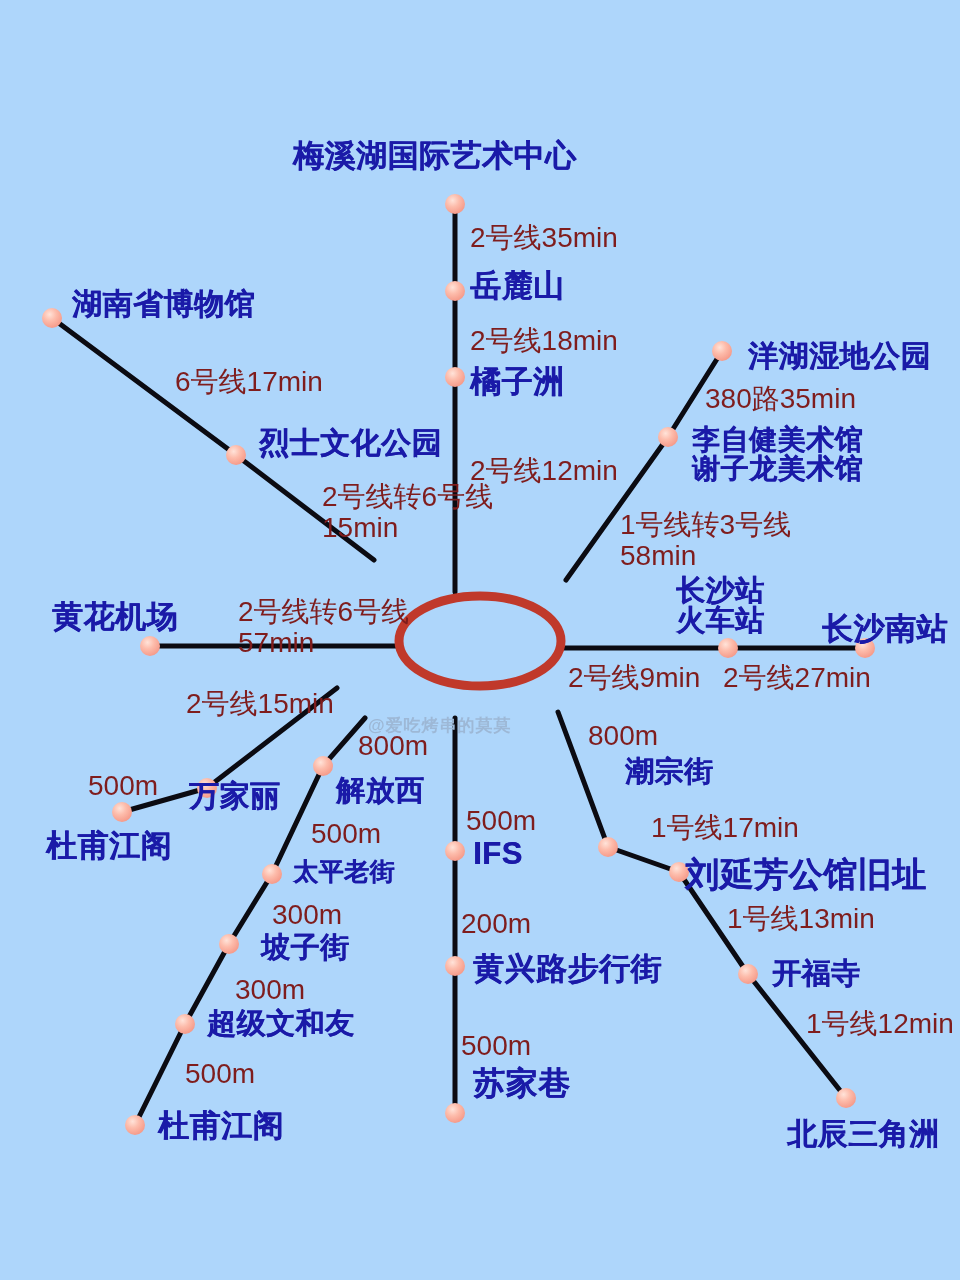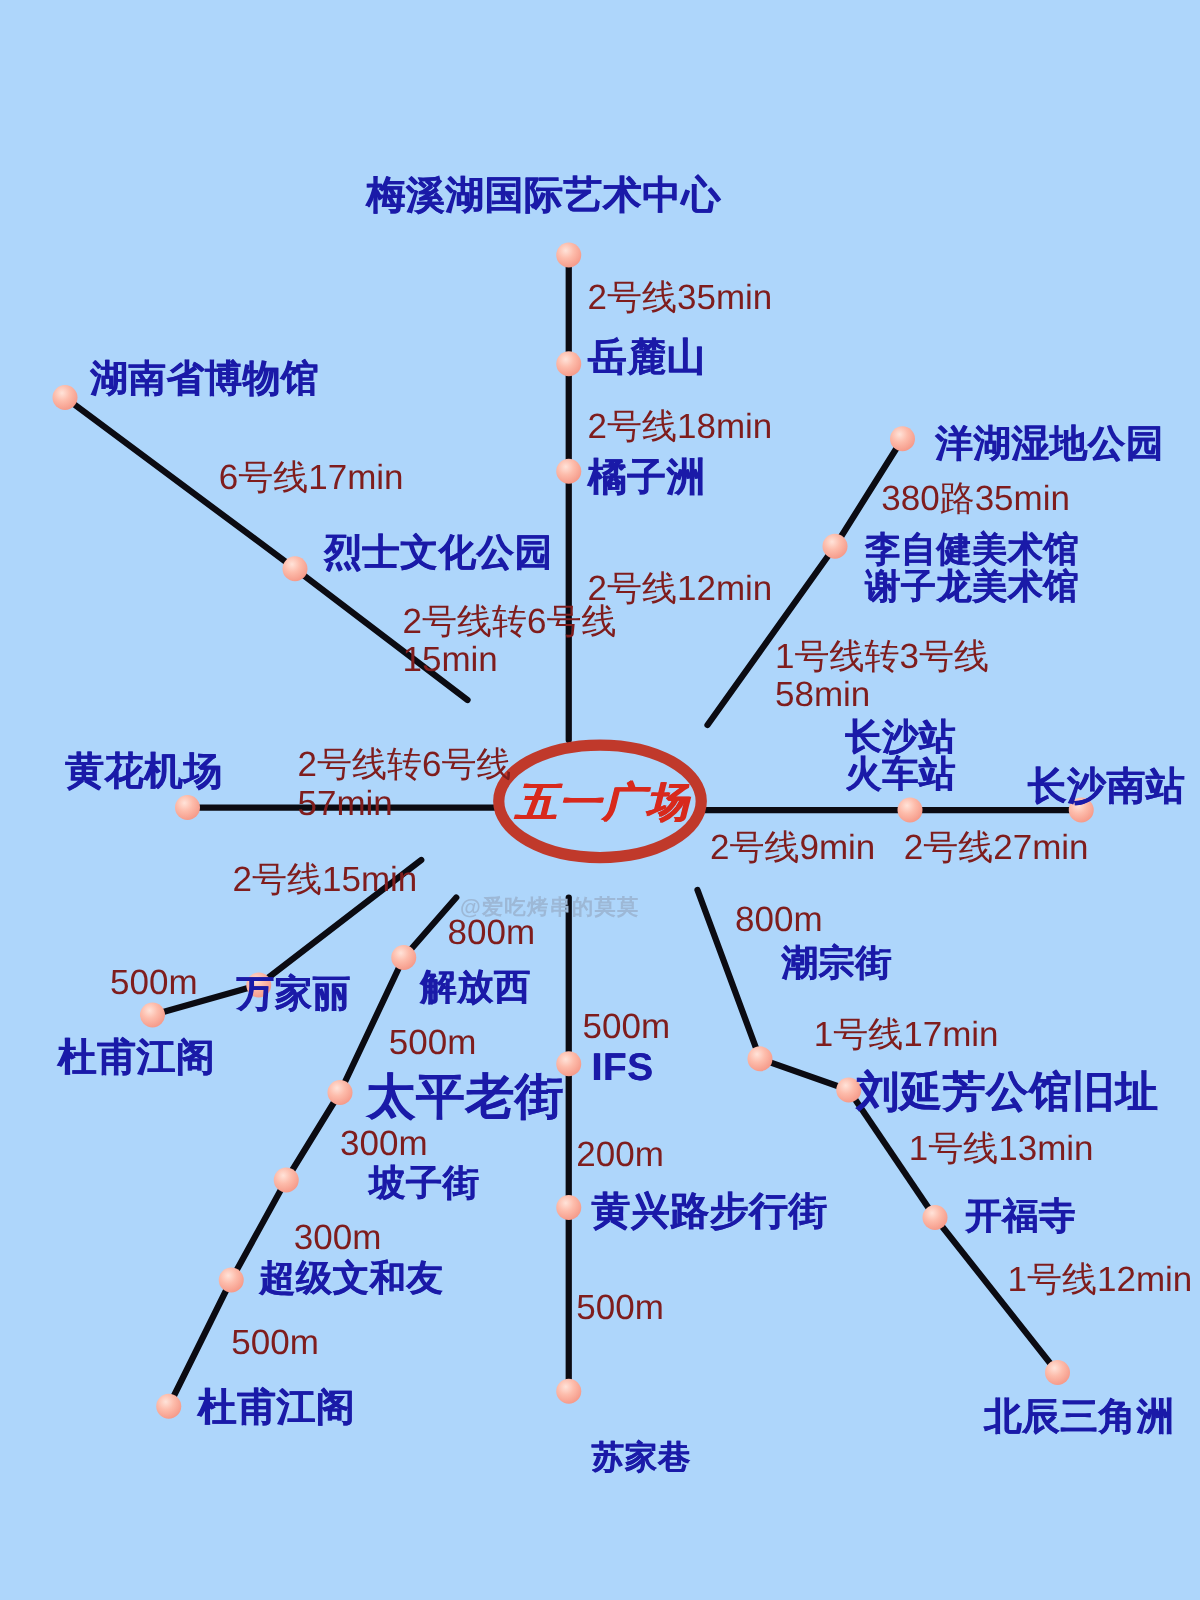--- a/index.html
+++ b/index.html
@@ -154,27 +154,27 @@
       <div class="station-label" style="left: 748px; top: 340px; font-size: 30px;">洋湖湿地公园</div>
       <div class="station-label" style="left: 692px; top: 425px; font-size: 28px;">李自健美术馆
 谢子龙美术馆</div>
       <div class="station-label" style="left: 52px; top: 601px; font-size: 31px;">黄花机场</div>
       <div class="station-label" style="left: 676px; top: 575px; font-size: 29px;">长沙站
 火车站</div>
       <div class="station-label" style="left: 822px; top: 613px; font-size: 31px;">长沙南站</div>
       <div class="station-label" style="left: 189px; top: 780px; font-size: 30px;">万家丽</div>
       <div class="station-label" style="left: 46px; top: 830px; font-size: 31px;">杜甫江阁</div>
       <div class="station-label" style="left: 336px; top: 775px; font-size: 29px;">解放西</div>
-      <div class="station-label" style="left: 293px; top: 858px; font-size: 39px; text-align: center;">太平老街</div>
-      <div class="station-label" style="left: 261px; top: 932px; font-size: 29px; margin-left: 34px;">坡子街</div>
+      <div class="station-label" style="left: 293px; top: 858px; font-size: 25px; text-align: center;">太平老街</div>
+      <div class="station-label" style="left: 261px; top: 932px; font-size: 29px;">坡子街</div>
       <div class="station-label" style="left: 207px; top: 1008px; font-size: 29px;">超级文和友</div>
       <div class="station-label" style="left: 158px; top: 1110px; font-size: 31px;">杜甫江阁</div>
       <div class="station-label" style="left: 473px; top: 838px; font-size: 31px;">IFS</div>
       <div class="station-label" style="left: 473px; top: 953px; font-size: 31px;">黄兴路步行街</div>
-      <div class="station-label" style="left: 473px; top: 1152px; font-size: 26px;">苏家巷</div>
+      <div class="station-label" style="left: 473px; top: 1067px; font-size: 32px;">苏家巷</div>
       <div class="station-label" style="left: 625px; top: 756px; font-size: 29px;">潮宗街</div>
       <div class="station-label" style="left: 685px; top: 857px; font-size: 34px;">刘延芳公馆旧址</div>
       <div class="station-label" style="left: 772px; top: 958px; font-size: 29px;">开福寺</div>
       <div class="station-label" style="left: 787px; top: 1118px; font-size: 30px;">北辰三角洲</div>
       <div class="edge-label" style="left: 470px; top: 455px;">2号线12min</div>
       <div class="edge-label" style="left: 470px; top: 325px;">2号线18min</div>
       <div class="edge-label" style="left: 470px; top: 222px;">2号线35min</div>
       <div class="edge-label" style="left: 322px; top: 481px;">2号线转6号线
 15min</div>
       <div class="edge-label" style="left: 175px; top: 366px;">6号线17min</div>
@@ -194,17 +194,16 @@
       <div class="edge-label" style="left: 185px; top: 1058px;">500m</div>
       <div class="edge-label" style="left: 466px; top: 805px;">500m</div>
       <div class="edge-label" style="left: 461px; top: 908px;">200m</div>
       <div class="edge-label" style="left: 461px; top: 1030px;">500m</div>
       <div class="edge-label" style="left: 588px; top: 720px;">800m</div>
       <div class="edge-label" style="left: 651px; top: 812px;">1号线17min</div>
       <div class="edge-label" style="left: 727px; top: 903px;">1号线13min</div>
       <div class="edge-label" style="left: 806px; top: 1008px;">1号线12min</div>
     </div>
 
-  <div class="hub-label" id="hub-text" style="left: 412px; top: 620px;">五一广场</div>
 
   <div class="watermark" id="watermark-text" style="left: 368px; top: 698px;">@爱吃烤串的莫莫</div>
 
 </div>
 
 </body></html>

